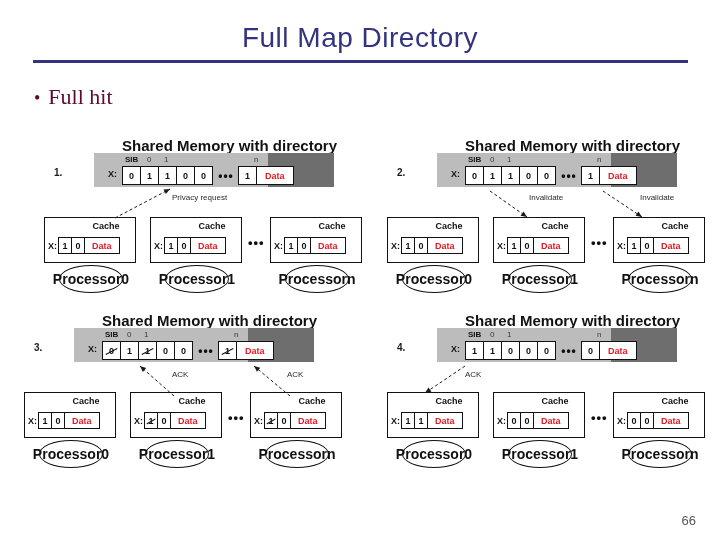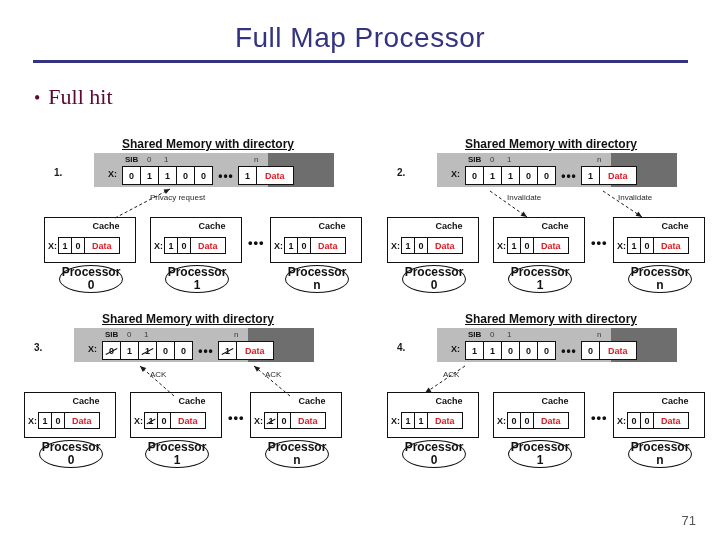--- a/index.html
+++ b/index.html
@@ -58,25 +58,24 @@
   .panel-num {
     position: absolute;
     font-family: "Liberation Sans", sans-serif;
     font-size: 10px;
     font-weight: bold;
     color: #1a1a1a;
   }
   .mem-title {
     position: absolute;
     font-family: "Liberation Sans", sans-serif;
-    font-size: 12px;
+    font-size: 15px;
     font-weight: bold;
     color: #111;
     white-space: nowrap;
-    text-decoration: underline;
   }
   
   .mem-bar {
     position: absolute;
     background: #bcbcbc;
     display: flex;
     align-items: stretch;
   }
   .mem-left {
     flex: 1;
@@ -251,59 +250,60 @@
 
   
   .proc {
     position: absolute;
     width: 62px;
     height: 26px;
     border: 1px solid #111;
     border-radius: 50%;
     background: #fff;
     display: flex;
-    flex-direction: column;
+    flex-direction: row;
     align-items: center;
     justify-content: center;
     font-family: "Liberation Sans", sans-serif;
-    font-size: 12px;
+    font-size: 14px;
     font-weight: bold;
     color: #111;
     line-height: 1.05;
   }
 
   
   .arrow-svg {
     position: absolute;
     left: 0; top: 0;
     overflow: visible;
     pointer-events: none;
   }
   .arrow-label {
     position: absolute;
     font-family: "Liberation Sans", sans-serif;
     font-size: 8px;
     color: #2a2a2a;
     white-space: nowrap;
+    margin-left: 22px;
   }
 
   
   #page-number {
     position: absolute;
     right: 24px;
     bottom: 12px;
     font-family: "Liberation Sans", sans-serif;
     font-size: 13px;
     color: #555;
   }
 </style>
 </head>
 <body>
 
-<div id="slide-title">Full Map Processor</div>
+<div id="slide-title">Full Map Directory</div>
 <div id="title-rule"></div>
 
 <div id="bullet-row">
   <span id="bullet-dot">•</span>
   <span>Full hit</span>
 </div>
 
 <div id="diagram"></div>
 
 <div id="panels-root">
@@ -604,13 +604,13 @@
       <div class="arrow-label" style="left: 58px; top: 64px;">ACK</div>
       <svg class="arrow-svg" width="300" height="165">
         <g>
           <line x1="80" y1="60" x2="40" y2="87" stroke="#1a1a1a" stroke-width="1" stroke-dasharray="3,2.5"></line>
           <polygon points="40,87 43.51846262145113,81.48815631739694 46.42772146745666,85.79816942259032" fill="#1a1a1a"></polygon>
         </g>
       </svg>
     </div>
   </div>
 
-<div id="page-number">71</div>
+<div id="page-number">66</div>
 
 </body></html>

